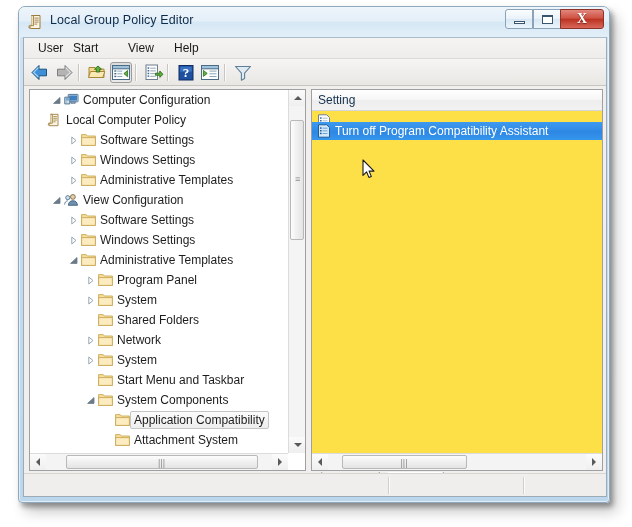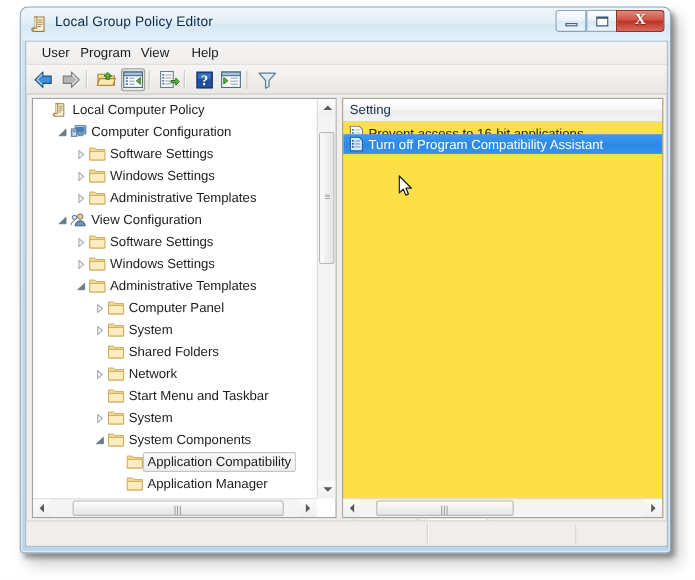--- a/index.html
+++ b/index.html
@@ -420,21 +420,21 @@
     </div>
     <div class="caption-btn" id="btn-close">
       <span class="glyph-close">X</span>
     </div>
   </div>
 
   <div id="client">
 
     <div id="menubar">
       <span class="menu-item" style="left:10px">User</span>
-      <span class="menu-item" style="left:45px">Program</span>
+      <span class="menu-item" style="left:45px">Start</span>
       <span class="menu-item" style="left:100px">View</span>
       <span class="menu-item" style="left:146px">Help</span>
     </div>
 
     <div id="toolbar">
 
       <div class="tb-btn" style="left:5px">
         <svg width="22" height="21" viewBox="0 0 22 21">
           <path d="M10 3.5 L3 10.5 L10 17.5 L10 13.8 L17.5 13.8 L17.5 7.2 L10 7.2 Z" fill="#3f8fd8" stroke="#15527f" stroke-width="1" stroke-linejoin="round"></path>
           <path d="M9.4 5.5 L4.6 10.4 L9.4 15" fill="none" stroke="#a9d5f5" stroke-width="1.1"></path>
@@ -525,46 +525,46 @@
       <div class="tb-btn" style="left:208px">
         <svg width="22" height="21" viewBox="0 0 22 21">
           <path d="M3.5 4.5 h15 L12.6 11.2 v5.4 l-3.2 1.6 v-7 Z" fill="#dfeaf2" stroke="#5f7f96" stroke-width="1.1" stroke-linejoin="round"></path>
         </svg>
       </div>
     </div>
 
     <div id="treepanel">
       <div id="treeinner">
           <div class="tree-row">
-            <span class="tico" style="left: 17px;"><svg width="15" height="14" viewBox="0 0 16 16">
-                <path d="M3.5 1.5h8.5v13h-9.5a1.6 1.6 0 0 1 0-3.2h1.2V2.6z" fill="#fdf6e2" stroke="#9a7b3f" stroke-width="1"></path>
-                <path d="M3.4 1.5h2.2v10.2H2.6a1.5 1.5 0 0 0 .8 2.8" fill="#efe0b8" stroke="#9a7b3f" stroke-width="0.9"></path>
-                <g stroke="#8a6c34" stroke-width="0.8">
-                  <path d="M6.6 4.1h4.1M6.6 6.1h4.1M6.6 8.1h4.1M6.6 10.1h2.6"></path>
-                </g>
-              </svg></span>
-            <span class="tlbl" style="left: 36px;">Local Computer Policy</span>
-          </div>
-          <div class="tree-row">
             <span class="tw" style="left: 22px;">
               <svg width="9" height="9" viewBox="0 0 9 9">
                 <path d="M8 1.5 L8 7.4 L1.6 7.4 Z" fill="#6a7a88" stroke="#6a7a88" stroke-width="0.8" stroke-linejoin="round"></path>
               </svg>
             </span>
             <span class="tico" style="left: 34px;"><svg width="15" height="14" viewBox="0 0 16 15">
                 <rect x="4.5" y="1.5" width="10.5" height="8" rx="0.6" fill="#d7e6f2" stroke="#4a6d88" stroke-width="1"></rect>
                 <rect x="5.6" y="2.6" width="8.3" height="5.6" fill="#3f7fc0"></rect>
                 <path d="M7.5 9.5h4.5v1.6H7.5z" fill="#9fb4c4" stroke="#4a6d88" stroke-width="0.7"></path>
                 <path d="M0.8 4.5h5.4v7.2H0.8z" fill="#cfdfec" stroke="#4a6d88" stroke-width="1"></path>
                 <rect x="1.8" y="5.5" width="3.4" height="2.6" fill="#6fa3d6"></rect>
                 <rect x="1.8" y="9" width="1.2" height="1.2" fill="#8aa5b8"></rect>
               </svg></span>
             <span class="tlbl" style="left: 53px;">Computer Configuration</span>
           </div>
           <div class="tree-row">
+            <span class="tico" style="left: 17px;"><svg width="15" height="14" viewBox="0 0 16 16">
+                <path d="M3.5 1.5h8.5v13h-9.5a1.6 1.6 0 0 1 0-3.2h1.2V2.6z" fill="#fdf6e2" stroke="#9a7b3f" stroke-width="1"></path>
+                <path d="M3.4 1.5h2.2v10.2H2.6a1.5 1.5 0 0 0 .8 2.8" fill="#efe0b8" stroke="#9a7b3f" stroke-width="0.9"></path>
+                <g stroke="#8a6c34" stroke-width="0.8">
+                  <path d="M6.6 4.1h4.1M6.6 6.1h4.1M6.6 8.1h4.1M6.6 10.1h2.6"></path>
+                </g>
+              </svg></span>
+            <span class="tlbl" style="left: 36px;">Local Computer Policy</span>
+          </div>
+          <div class="tree-row">
             <span class="tw" style="left: 39px;">
               <svg width="9" height="9" viewBox="0 0 9 9">
                 <path d="M2.8 1 L7 4.5 L2.8 8 Z" fill="none" stroke="#9aa7b2" stroke-width="1"></path>
               </svg>
             </span>
             <span class="tico" style="left: 51px;"><svg width="15" height="14" viewBox="0 0 15 14">
                 <path d="M0.6 1.6h4.6l1.2 1.4h8v9.4H0.6z" fill="#f7dd9a" stroke="#c9a957" stroke-width="0.9"></path>
                 <path d="M0.6 4.6h13.8v7.8H0.6z" fill="#fcecc0" stroke="#c9a957" stroke-width="0.9"></path>
               </svg></span>
             <span class="tlbl" style="left: 70px;">Software Settings</span>
@@ -646,21 +646,21 @@
           <div class="tree-row">
             <span class="tw" style="left: 56px;">
               <svg width="9" height="9" viewBox="0 0 9 9">
                 <path d="M2.8 1 L7 4.5 L2.8 8 Z" fill="none" stroke="#9aa7b2" stroke-width="1"></path>
               </svg>
             </span>
             <span class="tico" style="left: 68px;"><svg width="15" height="14" viewBox="0 0 15 14">
                 <path d="M0.6 1.6h4.6l1.2 1.4h8v9.4H0.6z" fill="#f7dd9a" stroke="#c9a957" stroke-width="0.9"></path>
                 <path d="M0.6 4.6h13.8v7.8H0.6z" fill="#fcecc0" stroke="#c9a957" stroke-width="0.9"></path>
               </svg></span>
-            <span class="tlbl" style="left: 87px;">Computer Panel</span>
+            <span class="tlbl" style="left: 87px;">Program Panel</span>
           </div>
           <div class="tree-row">
             <span class="tw" style="left: 56px;">
               <svg width="9" height="9" viewBox="0 0 9 9">
                 <path d="M2.8 1 L7 4.5 L2.8 8 Z" fill="none" stroke="#9aa7b2" stroke-width="1"></path>
               </svg>
             </span>
             <span class="tico" style="left: 68px;"><svg width="15" height="14" viewBox="0 0 15 14">
                 <path d="M0.6 1.6h4.6l1.2 1.4h8v9.4H0.6z" fill="#f7dd9a" stroke="#c9a957" stroke-width="0.9"></path>
                 <path d="M0.6 4.6h13.8v7.8H0.6z" fill="#fcecc0" stroke="#c9a957" stroke-width="0.9"></path>
@@ -680,37 +680,37 @@
                 <path d="M2.8 1 L7 4.5 L2.8 8 Z" fill="none" stroke="#9aa7b2" stroke-width="1"></path>
               </svg>
             </span>
             <span class="tico" style="left: 68px;"><svg width="15" height="14" viewBox="0 0 15 14">
                 <path d="M0.6 1.6h4.6l1.2 1.4h8v9.4H0.6z" fill="#f7dd9a" stroke="#c9a957" stroke-width="0.9"></path>
                 <path d="M0.6 4.6h13.8v7.8H0.6z" fill="#fcecc0" stroke="#c9a957" stroke-width="0.9"></path>
               </svg></span>
             <span class="tlbl" style="left: 87px;">Network</span>
           </div>
           <div class="tree-row">
+            <span class="tw" style="left: 56px;">
+              <svg width="9" height="9" viewBox="0 0 9 9">
+                <path d="M2.8 1 L7 4.5 L2.8 8 Z" fill="none" stroke="#9aa7b2" stroke-width="1"></path>
+              </svg>
+            </span>
             <span class="tico" style="left: 68px;"><svg width="15" height="14" viewBox="0 0 15 14">
                 <path d="M0.6 1.6h4.6l1.2 1.4h8v9.4H0.6z" fill="#f7dd9a" stroke="#c9a957" stroke-width="0.9"></path>
                 <path d="M0.6 4.6h13.8v7.8H0.6z" fill="#fcecc0" stroke="#c9a957" stroke-width="0.9"></path>
               </svg></span>
+            <span class="tlbl" style="left: 87px;">System</span>
+          </div>
+          <div class="tree-row">
+            <span class="tico" style="left: 68px;"><svg width="15" height="14" viewBox="0 0 15 14">
+                <path d="M0.6 1.6h4.6l1.2 1.4h8v9.4H0.6z" fill="#f7dd9a" stroke="#c9a957" stroke-width="0.9"></path>
+                <path d="M0.6 4.6h13.8v7.8H0.6z" fill="#fcecc0" stroke="#c9a957" stroke-width="0.9"></path>
+              </svg></span>
             <span class="tlbl" style="left: 87px;">Start Menu and Taskbar</span>
-          </div>
-          <div class="tree-row">
-            <span class="tw" style="left: 56px;">
-              <svg width="9" height="9" viewBox="0 0 9 9">
-                <path d="M2.8 1 L7 4.5 L2.8 8 Z" fill="none" stroke="#9aa7b2" stroke-width="1"></path>
-              </svg>
-            </span>
-            <span class="tico" style="left: 68px;"><svg width="15" height="14" viewBox="0 0 15 14">
-                <path d="M0.6 1.6h4.6l1.2 1.4h8v9.4H0.6z" fill="#f7dd9a" stroke="#c9a957" stroke-width="0.9"></path>
-                <path d="M0.6 4.6h13.8v7.8H0.6z" fill="#fcecc0" stroke="#c9a957" stroke-width="0.9"></path>
-              </svg></span>
-            <span class="tlbl" style="left: 87px;">System</span>
           </div>
           <div class="tree-row">
             <span class="tw" style="left: 56px;">
               <svg width="9" height="9" viewBox="0 0 9 9">
                 <path d="M8 1.5 L8 7.4 L1.6 7.4 Z" fill="#6a7a88" stroke="#6a7a88" stroke-width="0.8" stroke-linejoin="round"></path>
               </svg>
             </span>
             <span class="tico" style="left: 68px;"><svg width="15" height="14" viewBox="0 0 15 14">
                 <path d="M0.6 1.6h4.6l1.2 1.4h8v9.4H0.6z" fill="#f7dd9a" stroke="#c9a957" stroke-width="0.9"></path>
                 <path d="M0.6 4.6h13.8v7.8H0.6z" fill="#fcecc0" stroke="#c9a957" stroke-width="0.9"></path>
@@ -722,21 +722,21 @@
                 <path d="M0.6 1.6h4.6l1.2 1.4h8v9.4H0.6z" fill="#f7dd9a" stroke="#c9a957" stroke-width="0.9"></path>
                 <path d="M0.6 4.6h13.8v7.8H0.6z" fill="#fcecc0" stroke="#c9a957" stroke-width="0.9"></path>
               </svg></span>
             <span class="tlbl" style="left: 104px;">Application Compatibility</span>
           </div>
           <div class="tree-row">
             <span class="tico" style="left: 85px;"><svg width="15" height="14" viewBox="0 0 15 14">
                 <path d="M0.6 1.6h4.6l1.2 1.4h8v9.4H0.6z" fill="#f7dd9a" stroke="#c9a957" stroke-width="0.9"></path>
                 <path d="M0.6 4.6h13.8v7.8H0.6z" fill="#fcecc0" stroke="#c9a957" stroke-width="0.9"></path>
               </svg></span>
-            <span class="tlbl" style="left: 104px;">Application Manager</span>
+            <span class="tlbl" style="left: 104px;">Attachment System</span>
           </div>
           <div class="tree-row">
             <span class="tico" style="left: 85px;"><svg width="15" height="14" viewBox="0 0 15 14">
                 <path d="M0.6 1.6h4.6l1.2 1.4h8v9.4H0.6z" fill="#f7dd9a" stroke="#c9a957" stroke-width="0.9"></path>
                 <path d="M0.6 4.6h13.8v7.8H0.6z" fill="#fcecc0" stroke="#c9a957" stroke-width="0.9"></path>
               </svg></span>
             <span class="tlbl" style="left: 104px;">AutoPlay Policies</span>
           </div>
         </div>
 
@@ -777,21 +777,20 @@
                   <rect x="3" y="3.3" width="1.6" height="1.5"></rect>
                   <rect x="3" y="6" width="1.6" height="1.5"></rect>
                   <rect x="3" y="8.7" width="1.6" height="1.5"></rect>
                 </g>
                 <g fill="#a7b3bd">
                   <rect x="5.5" y="3.7" width="5" height="0.9"></rect>
                   <rect x="5.5" y="6.4" width="5" height="0.9"></rect>
                   <rect x="5.5" y="9.1" width="5" height="0.9"></rect>
                 </g>
               </svg></span>
-            <span class="llbl">Prevent access to 16-bit applications</span>
           </div>
           <div class="list-row selected" style="top: 32px;">
             <span class="lico"><svg width="14" height="14" viewBox="0 0 14 14">
                 <path d="M1.5 0.8h8.2l2.8 2.8v9.6H1.5z" fill="#d6e9fb" stroke="#1f5b96" stroke-width="1"></path>
                 <g fill="#1f5b96">
                   <rect x="3" y="3.3" width="1.6" height="1.5"></rect>
                   <rect x="3" y="6" width="1.6" height="1.5"></rect>
                   <rect x="3" y="8.7" width="1.6" height="1.5"></rect>
                 </g>
                 <g fill="#5f9bd0">

